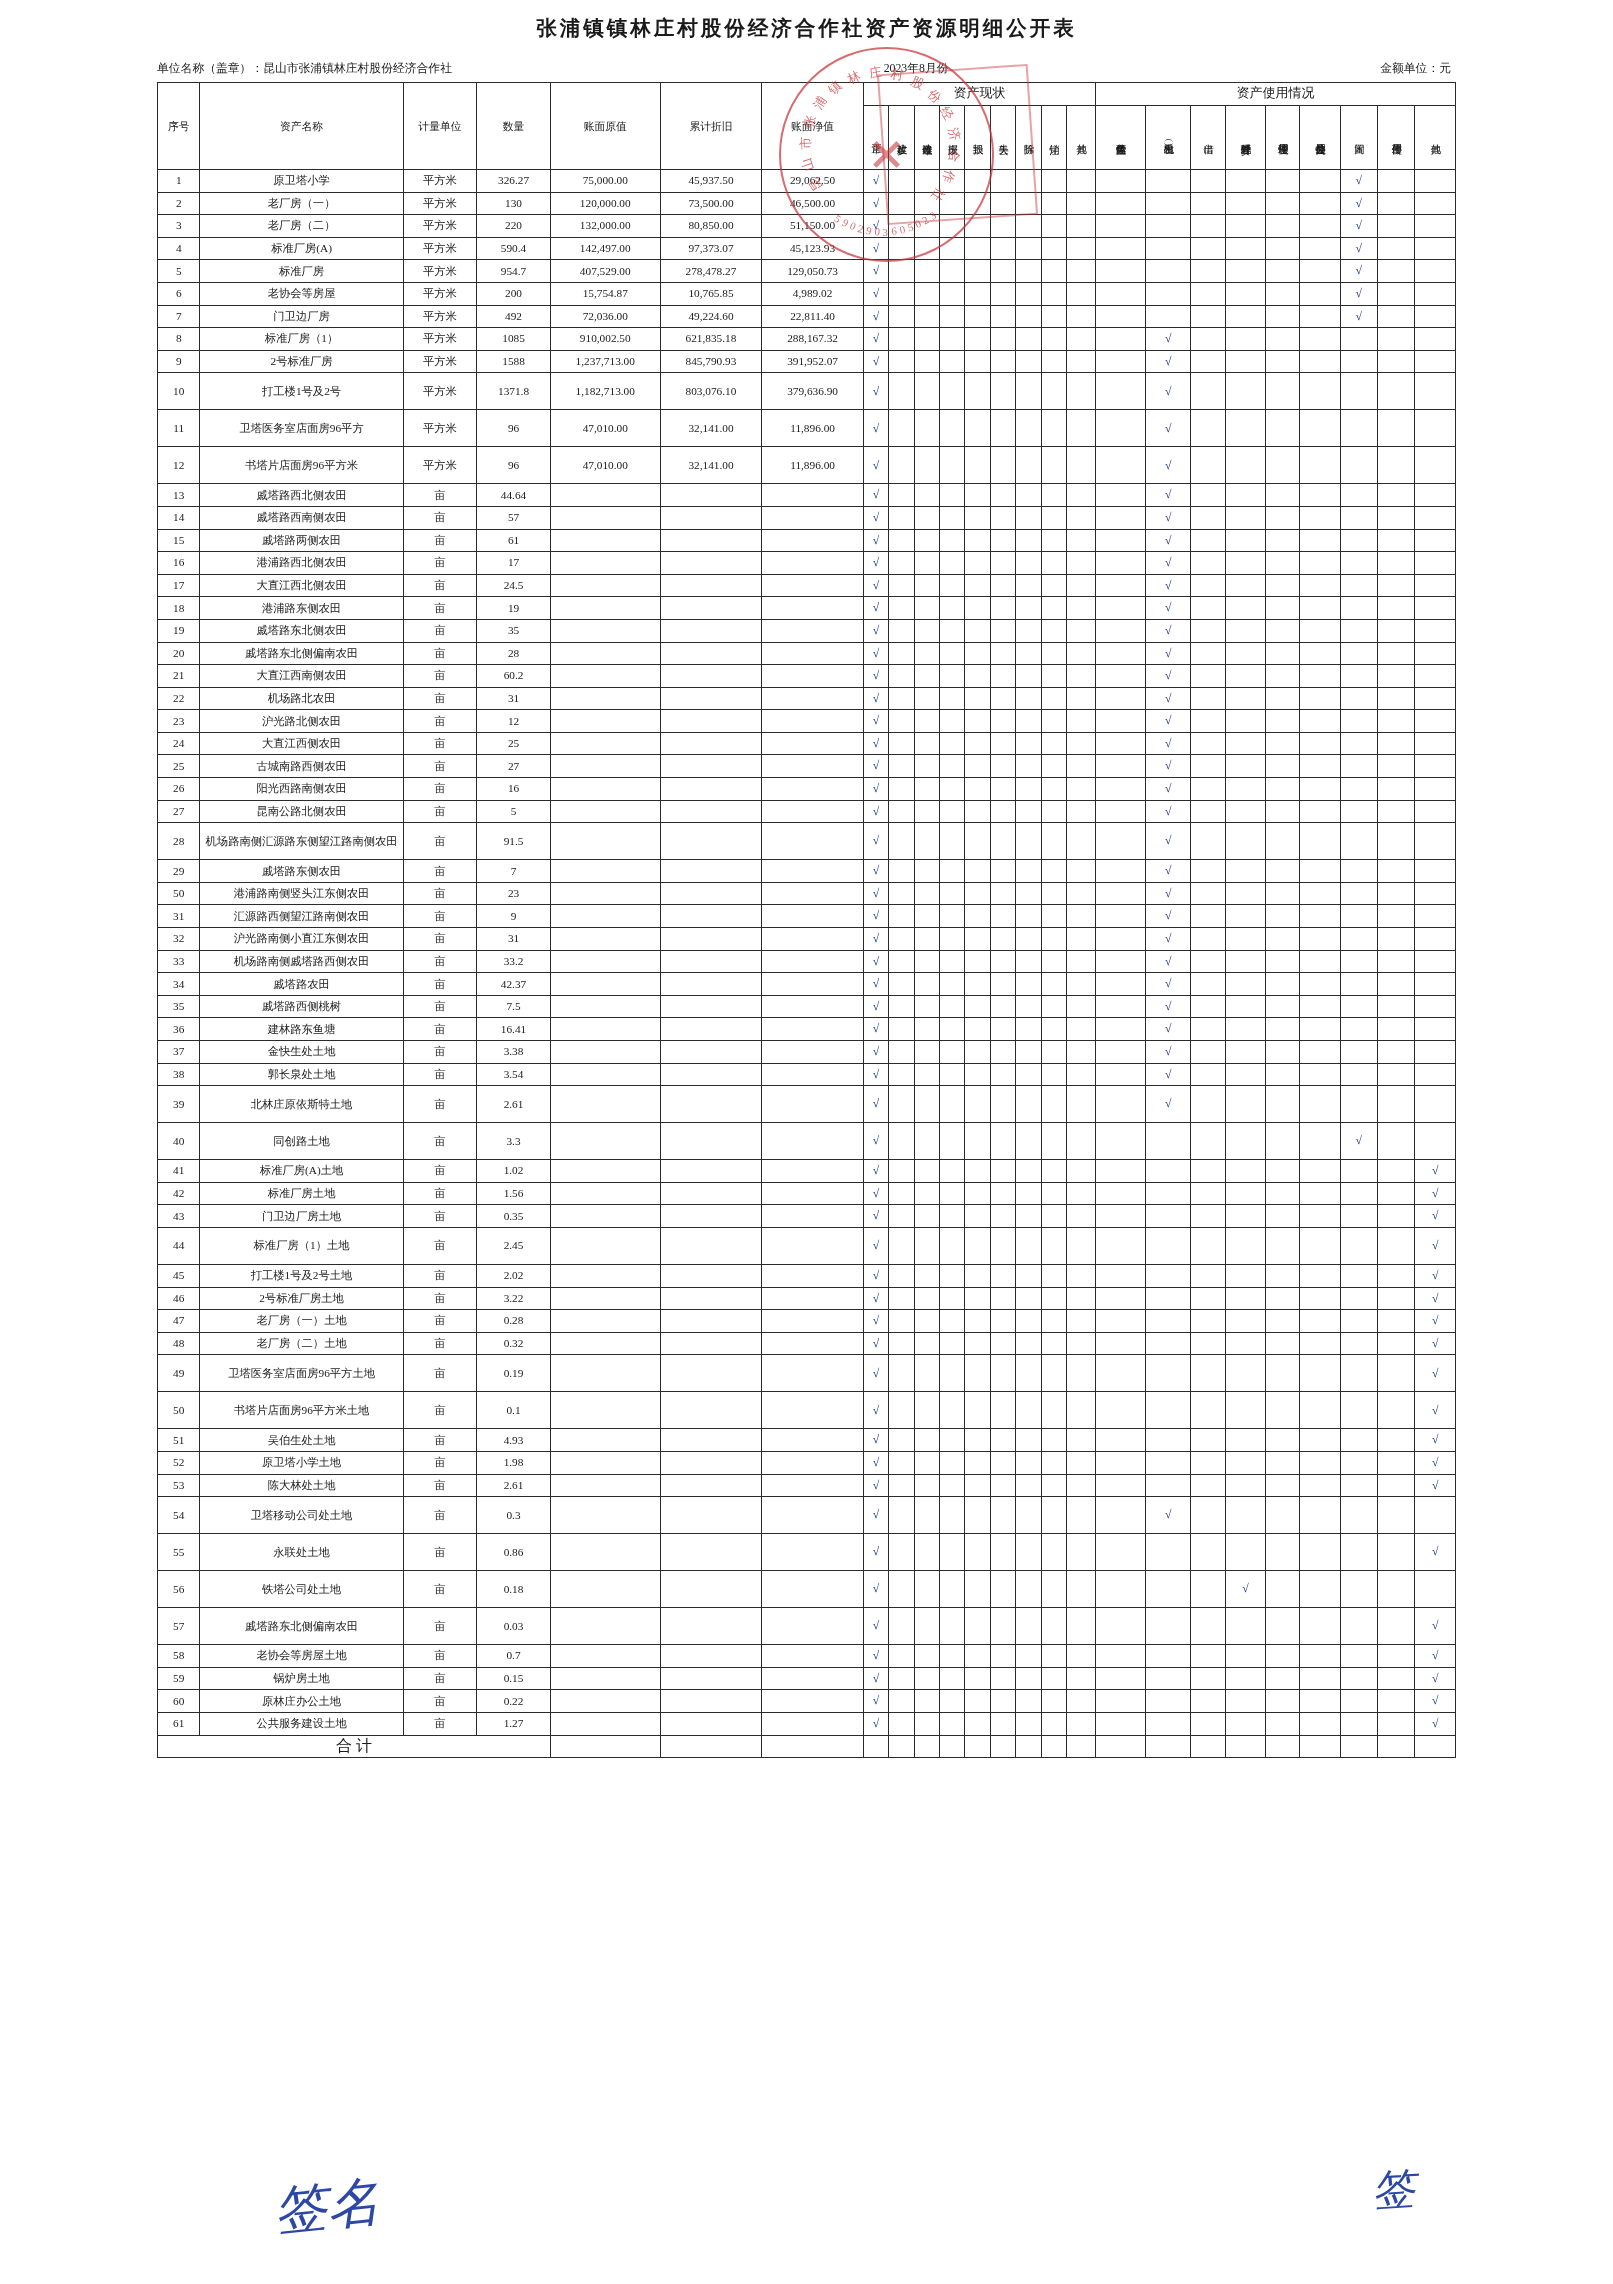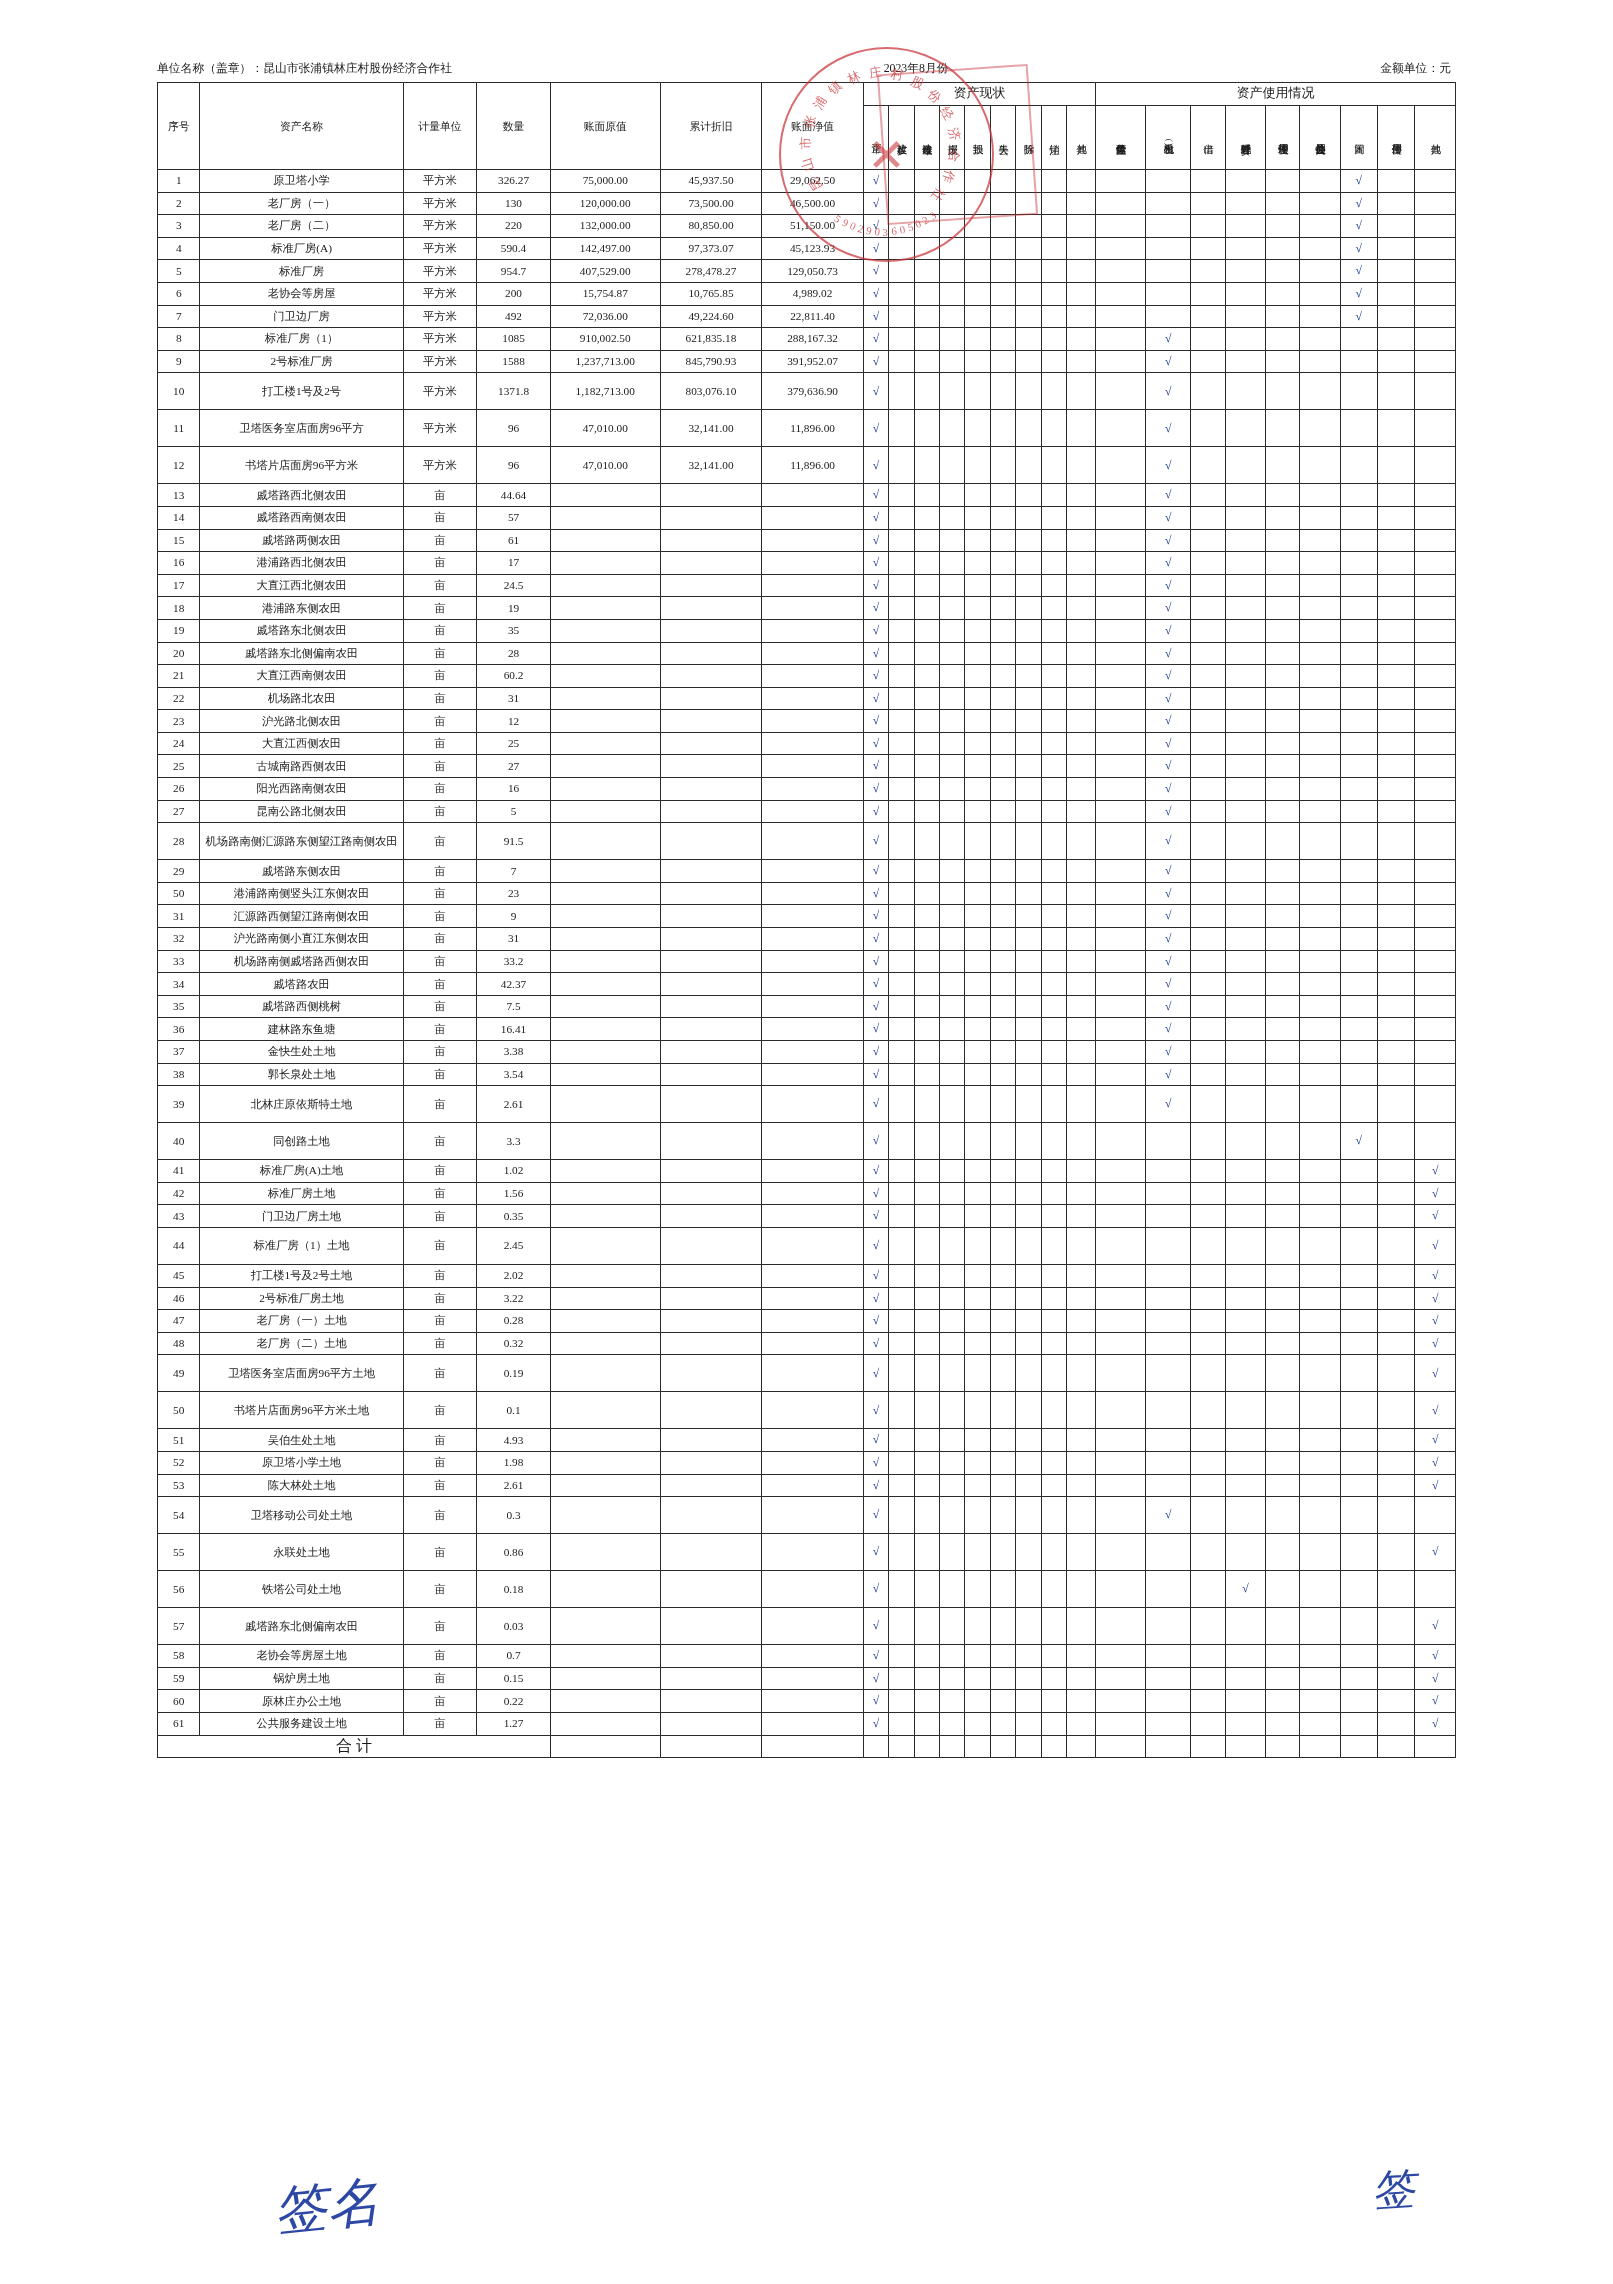--- a/index.html
+++ b/index.html
@@ -97,20 +97,21 @@
     position:absolute;left:167px;top:59px;width:294px;height:225px;
     color:#c8343a;opacity:.18;font-size:29px;pointer-events:none;
     transform:rotate(-10deg);
   }
 </style>
 </head>
 <body>
 
 <div class="page">
 
+  <div class="doc-title">张浦镇镇林庄村股份经济合作社资产资源明细公开表</div>
 
   <div class="meta-row">
     <div class="meta-left">单位名称（盖章）：昆山市张浦镇林庄村股份经济合作社</div>
     <div class="meta-mid">2023年8月份</div>
     <div class="meta-right">金额单位：元</div>
   </div>
 
   <table class="main">
     <colgroup>
       <col style="width:41px">

